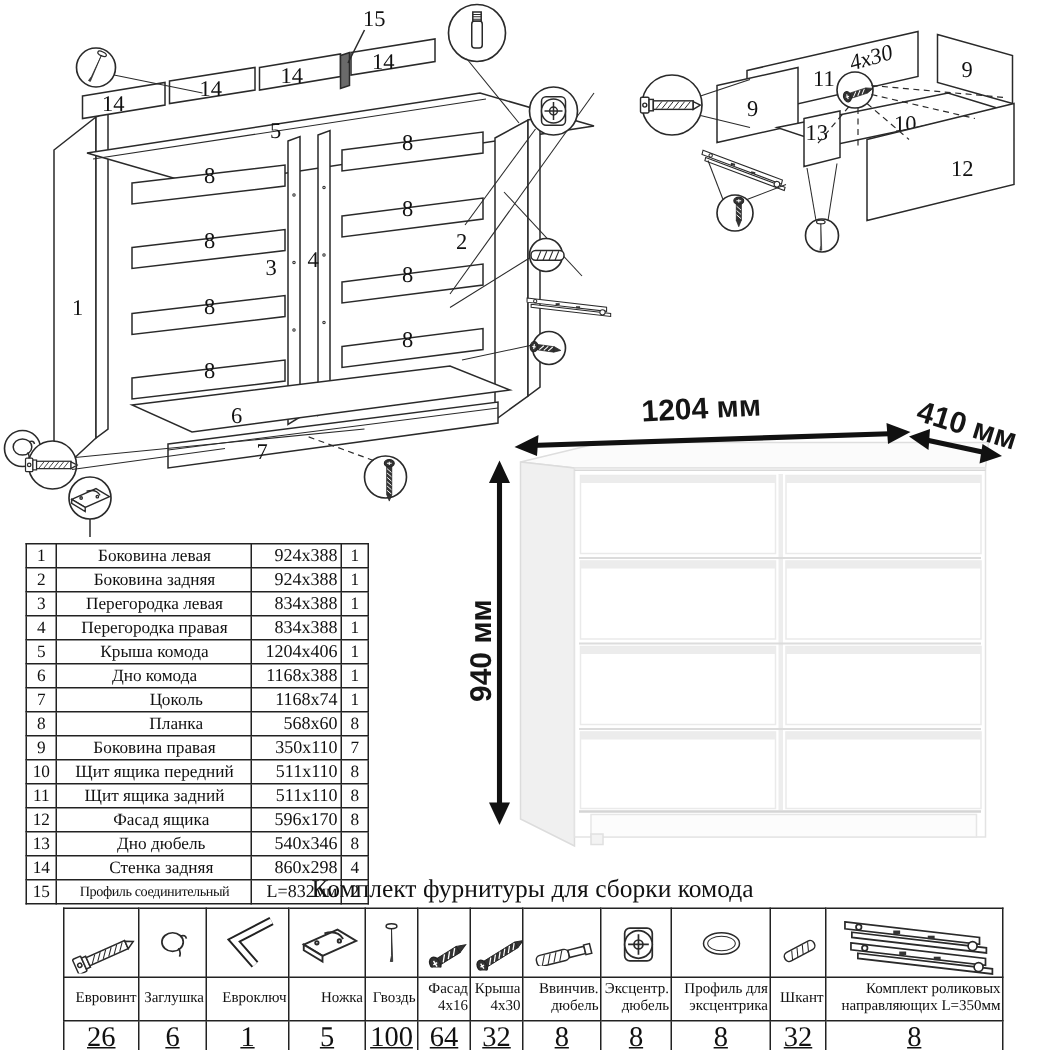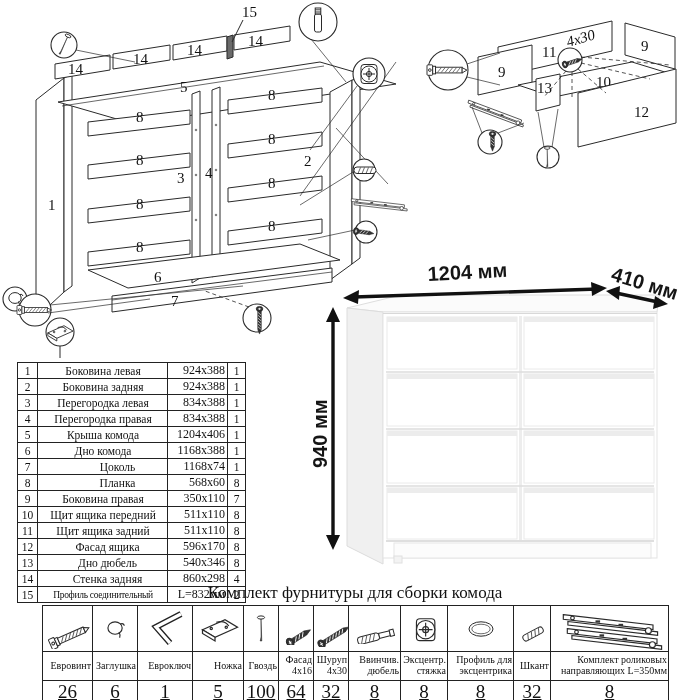--- a/index.html
+++ b/index.html
@@ -560,23 +560,23 @@
           </svg>
         </td>
     </tr>
     <tr class="labels">
       <td>Евровинт</td>
       <td>Заглушка</td>
       <td>Евроключ</td>
       <td>Ножка</td>
       <td>Гвоздь</td>
       <td>Фасад 4x16</td>
-      <td>Шуруп 4x30</td>
+      <td>Крыша 4x30</td>
       <td>Ввинчив. дюбель</td>
-      <td>Эксцентр. стяжка</td>
+      <td>Эксцентр. дюбель</td>
       <td>Профиль для эксцентрика</td>
       <td>Шкант</td>
       <td>Комплект роликовых направляющих L=350мм</td>
     </tr>
     <tr class="qty">
       <td>26</td>
       <td>6</td>
       <td>1</td>
       <td>5</td>
       <td>100</td>

